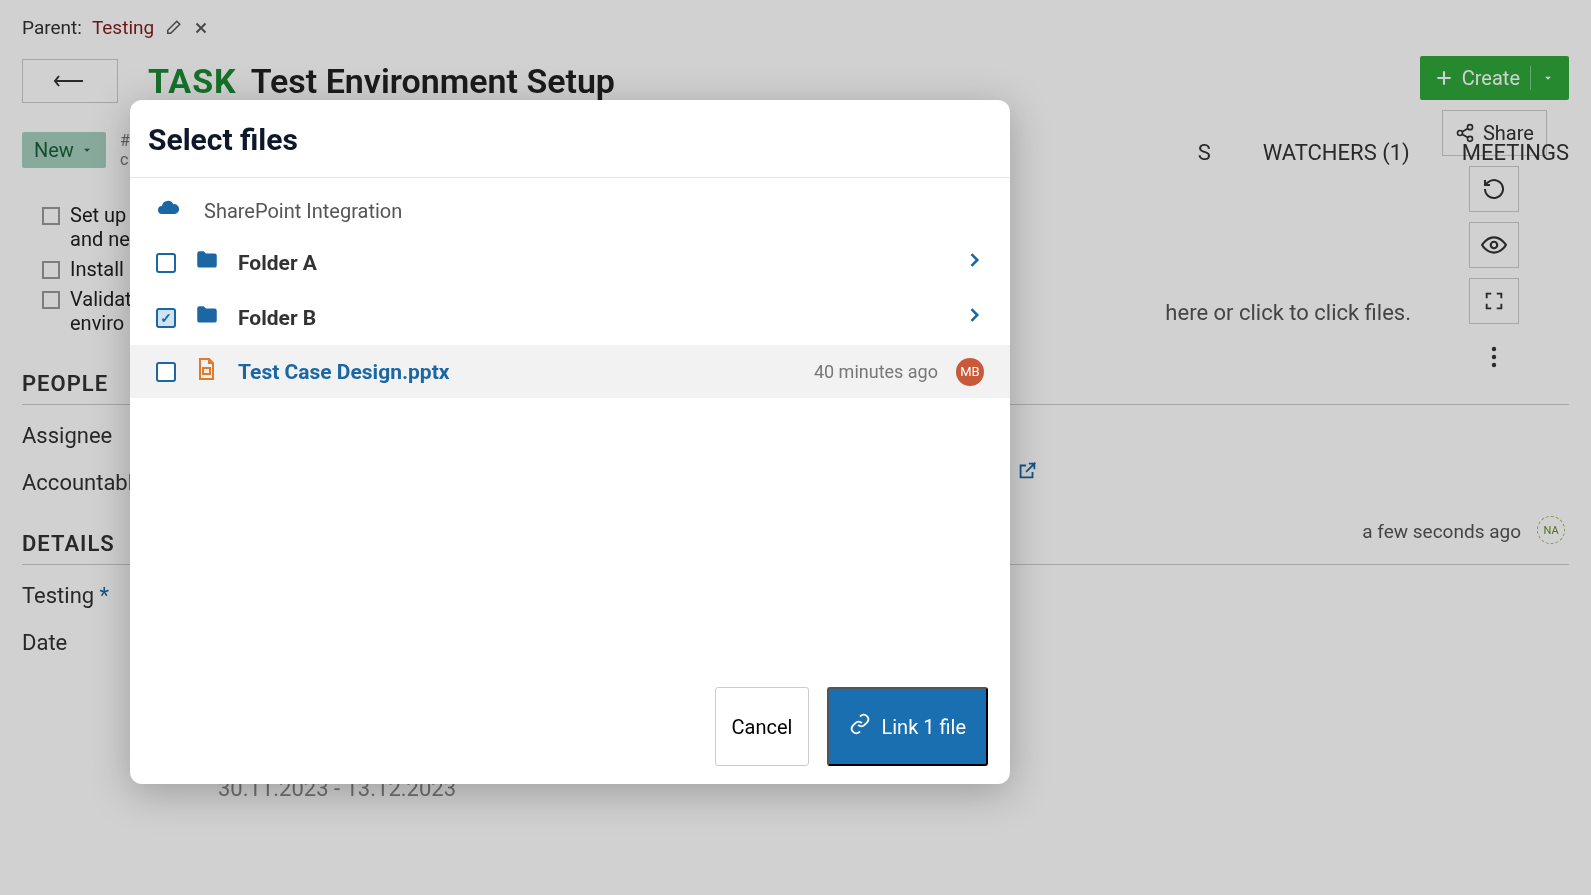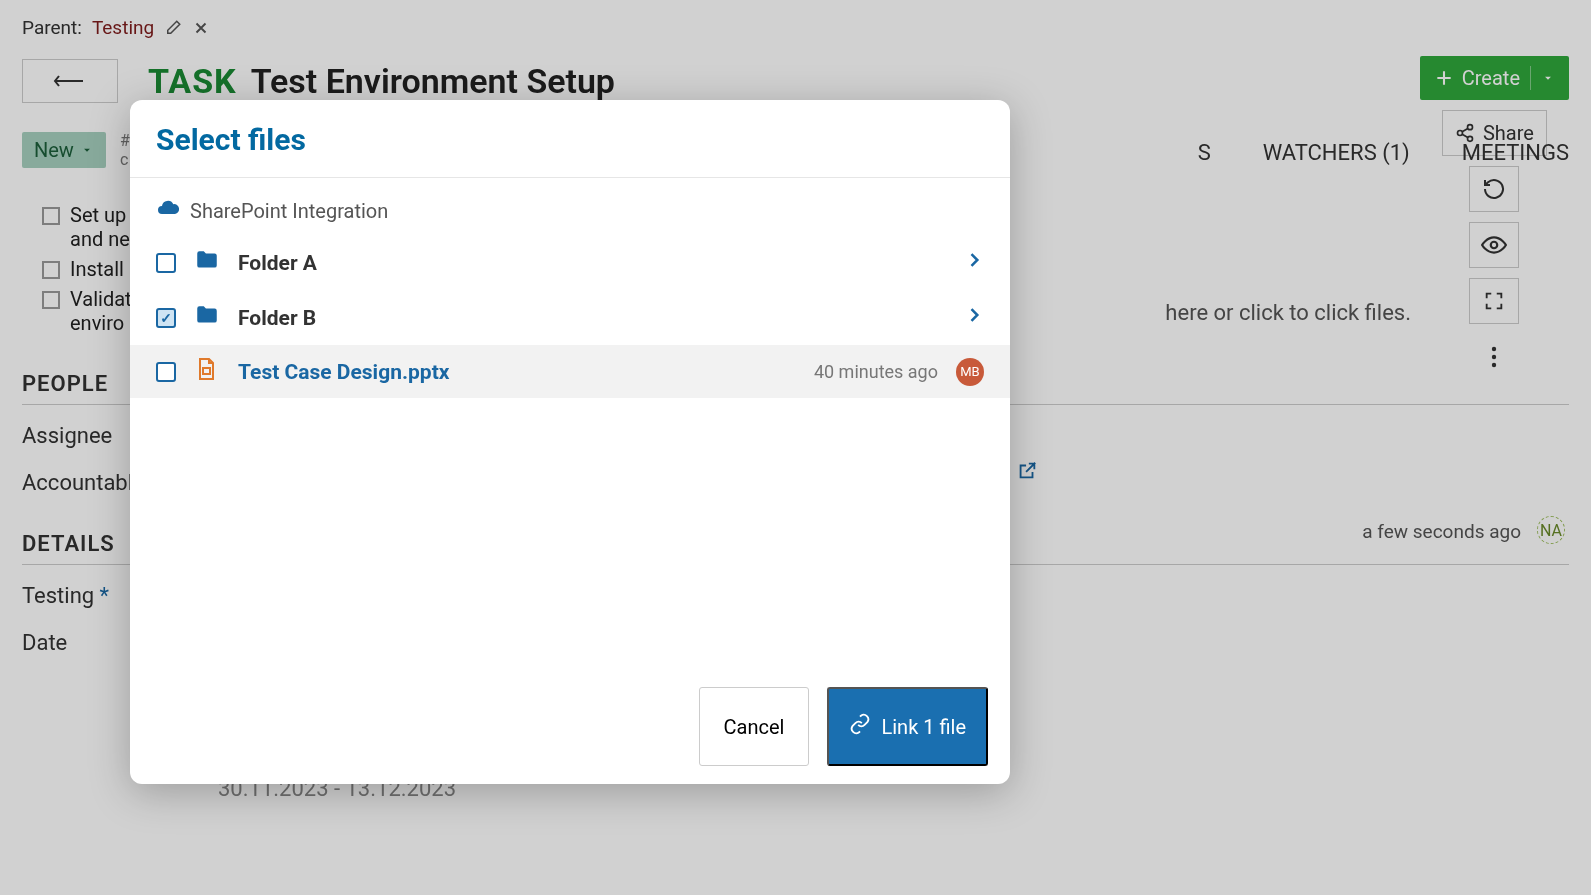--- a/index.html
+++ b/index.html
@@ -33,49 +33,49 @@
 
   .section-hdr { font-size:22px; font-weight:600; color:#333; margin-top:36px; letter-spacing:1px; }
   .hr { border:none; border-bottom:1px solid #ccc; margin:8px 0 18px; }
   .field-row { font-size:22px; color:#333; margin-bottom:22px; }
   .req { color:#1a67a3; }
 
   .right-tabs { position:absolute; top:140px; right:22px; display:flex; gap:52px; font-size:22px; color:#333; }
   .drop-hint { position:absolute; top:300px; right:180px; color:#555; font-size:22px; }
   .open-link-icon { position:absolute; top:460px; left:1016px; color:#1a67a3; }
   .rc-time { position:absolute; top:520px; right:70px; color:#555; font-size:19px; }
-  .avatar-na { width:28px; height:28px; border-radius:50%; border:1.5px dashed #9fbf60; color:#6a8a2a; font-size:16px; display:flex; align-items:center; justify-content:center; position:absolute; top:516px; right:26px; background:#fff; }
+  .avatar-na { width:28px; height:28px; border-radius:50%; border:1.5px dashed #9fbf60; color:#6a8a2a; font-size:11px; display:flex; align-items:center; justify-content:center; position:absolute; top:516px; right:26px; background:#fff; }
 
   .date-text { position:absolute; top:776px; left:218px; font-size:22px; color:#888; }
 
   
   .scrim { position:absolute; inset:0; background:rgba(0,0,0,.18); }
 
   
   .modal { position:absolute; top:100px; left:130px; width:880px; height:684px; background:#fff; border-radius:12px; box-shadow:0 8px 40px rgba(0,0,0,.25); display:flex; flex-direction:column; overflow:hidden; }
-  .modal-header { padding:22px 26px 20px; font-size:30px; font-weight:700; color:#0369a1; border-bottom:1px solid #e6e6e6; }
-  .breadcrumb { display:flex; align-items:center; gap:10px; padding:18px 26px 10px; font-size:20px; color:#555; }
+  .modal-header { padding:22px 18px 20px; font-size:30px; font-weight:700; color:#0f172a; border-bottom:1px solid #e6e6e6; }
+  .breadcrumb { display:flex; align-items:center; gap:24px; padding:18px 26px 10px; font-size:20px; color:#555; }
   .cloud-icon { color:#1a67a3; }
 
   .file-list { flex:1; overflow:auto; }
   .file-row { display:flex; align-items:center; gap:18px; padding:12px 26px; font-size:21px; }
   .file-row.selected-row { background:#f2f2f2; }
   .chk { width:20px; height:20px; border:2px solid #1a67a3; border-radius:3px; flex-shrink:0; display:flex; align-items:center; justify-content:center; background:#fff; }
   .chk.checked { background:#cfe4f3; }
   .chk.checked::after { content:"✓"; color:#1a67a3; font-size:14px; font-weight:bold; }
   .folder-icon { color:#1a67a3; width:26px; }
   .pptx-icon { color:#e07a2c; width:26px; }
   .file-name { flex:1; color:#333;font-weight:bold; }
   .file-name.link { color:#1a67a3; }
   .meta { color:#777; font-size:18px; }
   .chevron { color:#1a67a3; font-size:22px; }
   .avatar-mb { width:28px; height:28px; border-radius:50%; background:#c85a3a; color:#fff; font-size:13px; display:flex; align-items:center; justify-content:center; }
 
   .modal-footer { padding:18px 22px; display:flex; justify-content:flex-end; gap:18px; }
-  .btn-cancel { border:1px solid #ccc; background:#fff; padding:10px 24px; font-size:20px; border-radius:3px; }
+  .btn-cancel { border:1px solid #ccc; background:#fff; padding:10px 16px; font-size:20px; border-radius:3px; }
   .btn-primary { background:#1a6fb0; color:#fff; padding:24px 20px; font-size:20px; border-radius:3px; display:flex; align-items:center; gap:10px; }
 </style>
 </head>
 <body>
 
 <div class="page">
   <div class="parent-row">
     <span class="label">Parent:</span>
     <span class="val">Testing</span>
     <span class="small-icon">

